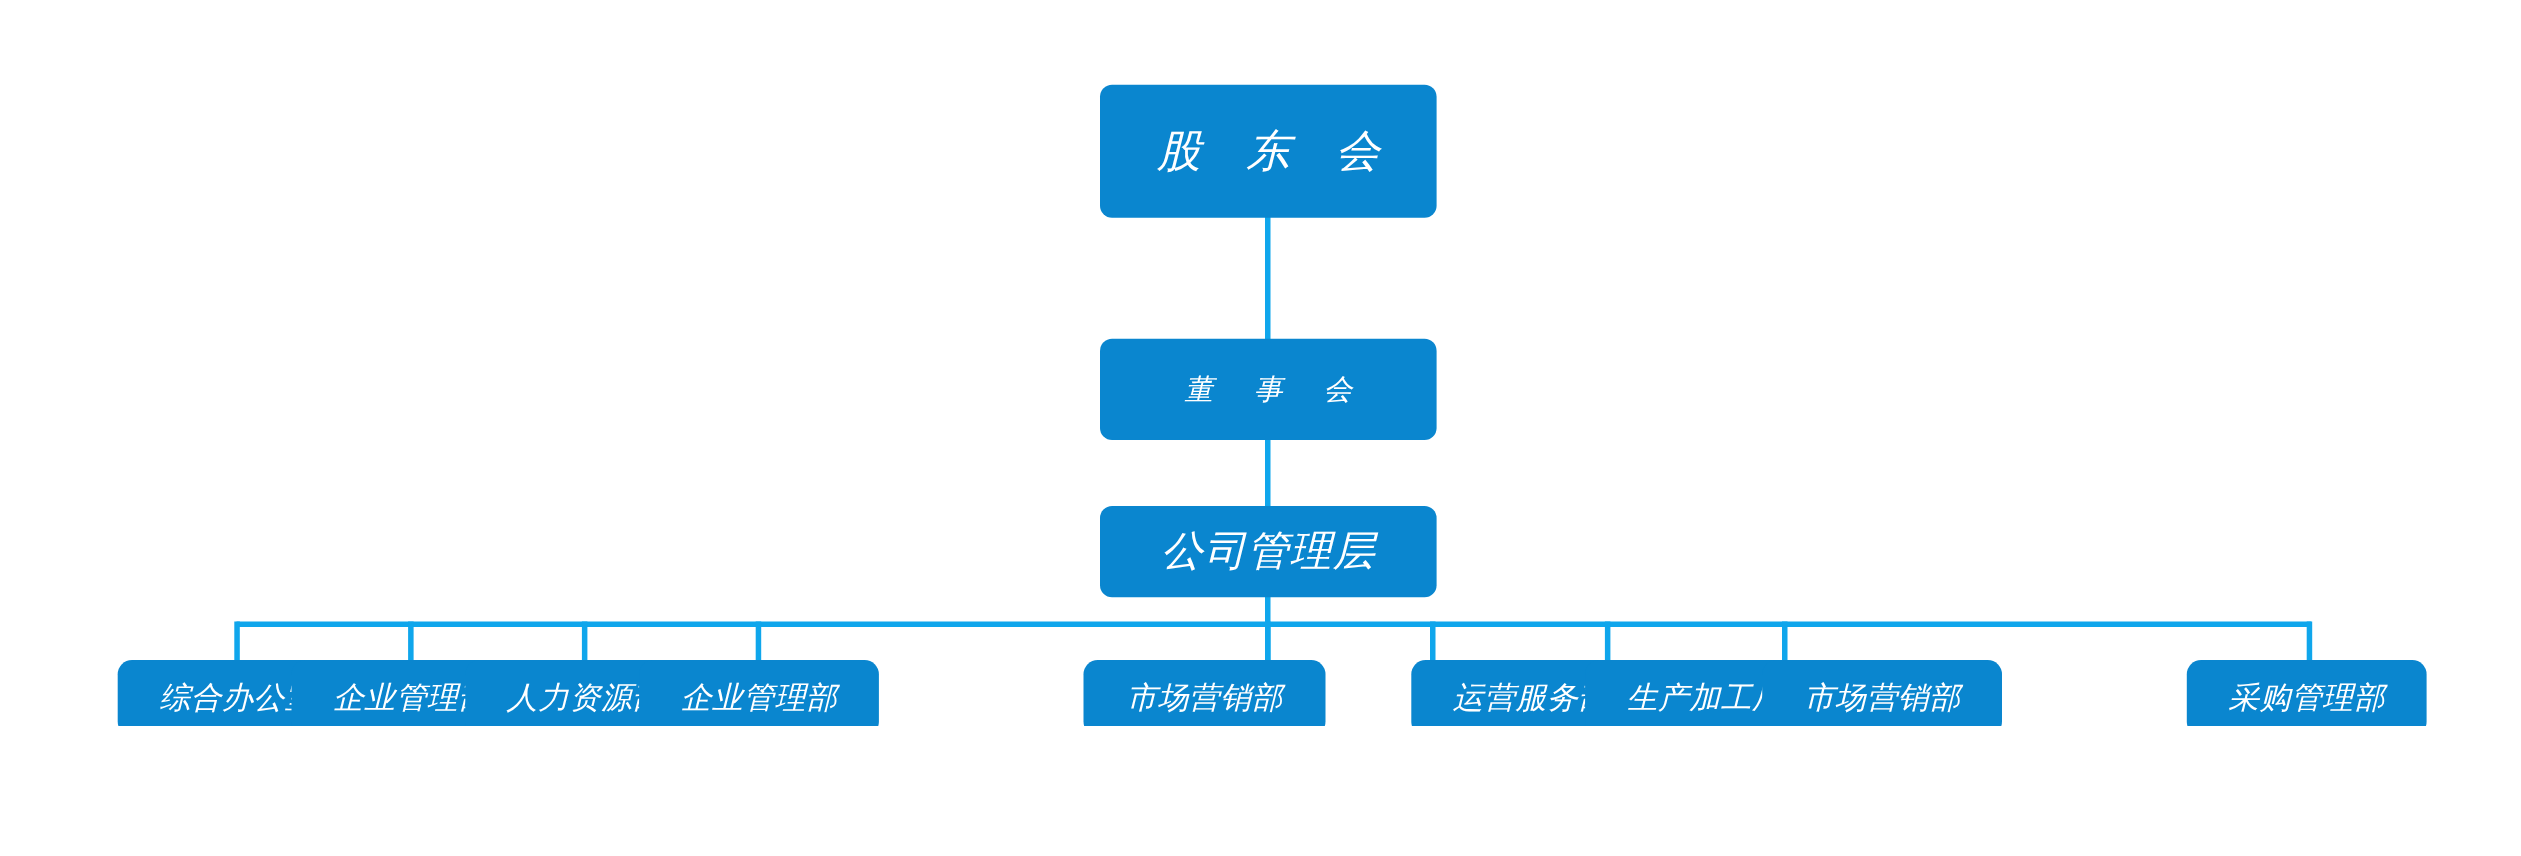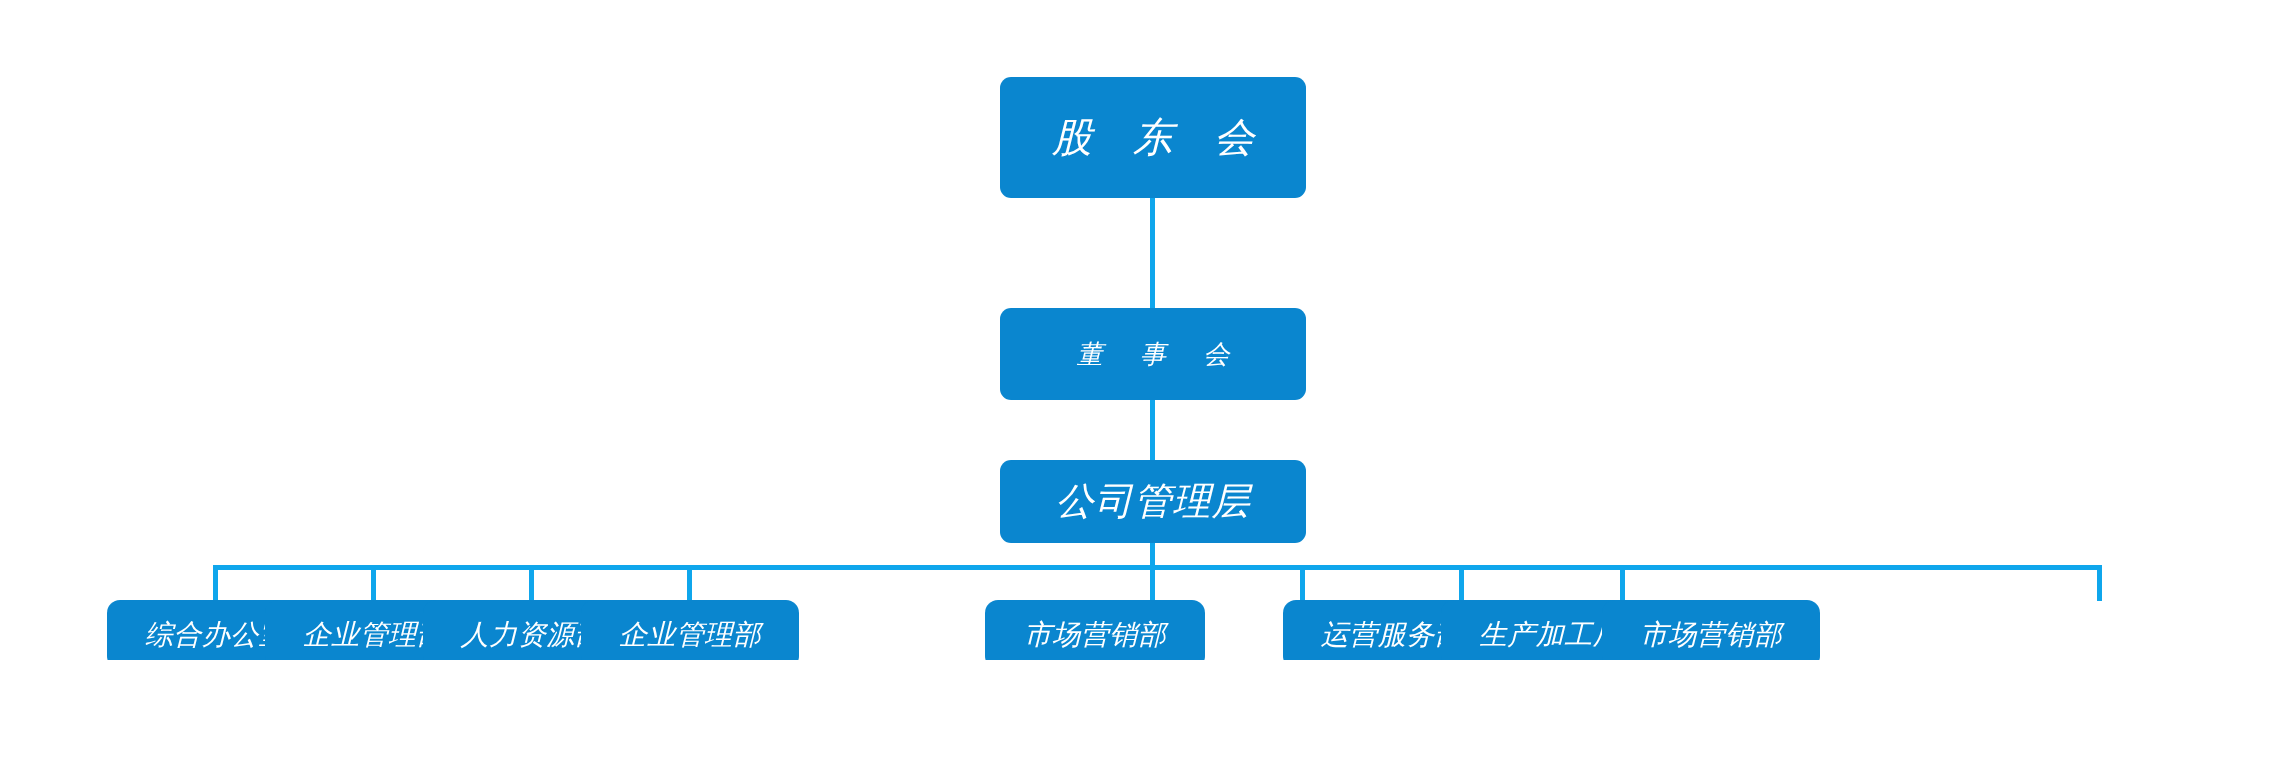--- a/index.html
+++ b/index.html
@@ -124,14 +124,15 @@
   <div class="node dept" style="left:581px;">企业管理部</div>
 
   <div class="node dept dept-wide" style="left:985px;">市场营销部</div>
 
   <div class="node dept" style="left:1283px;">运营服务部</div>
 
   <div class="node dept" style="left:1441px;">生产加工厂</div>
 
   <div class="node dept" style="left:1602px;">市场营销部</div>
 
+  <div class="node dept" style="left:1988px;">采购管理部</div>
 
 </div>
 
 </body></html>

